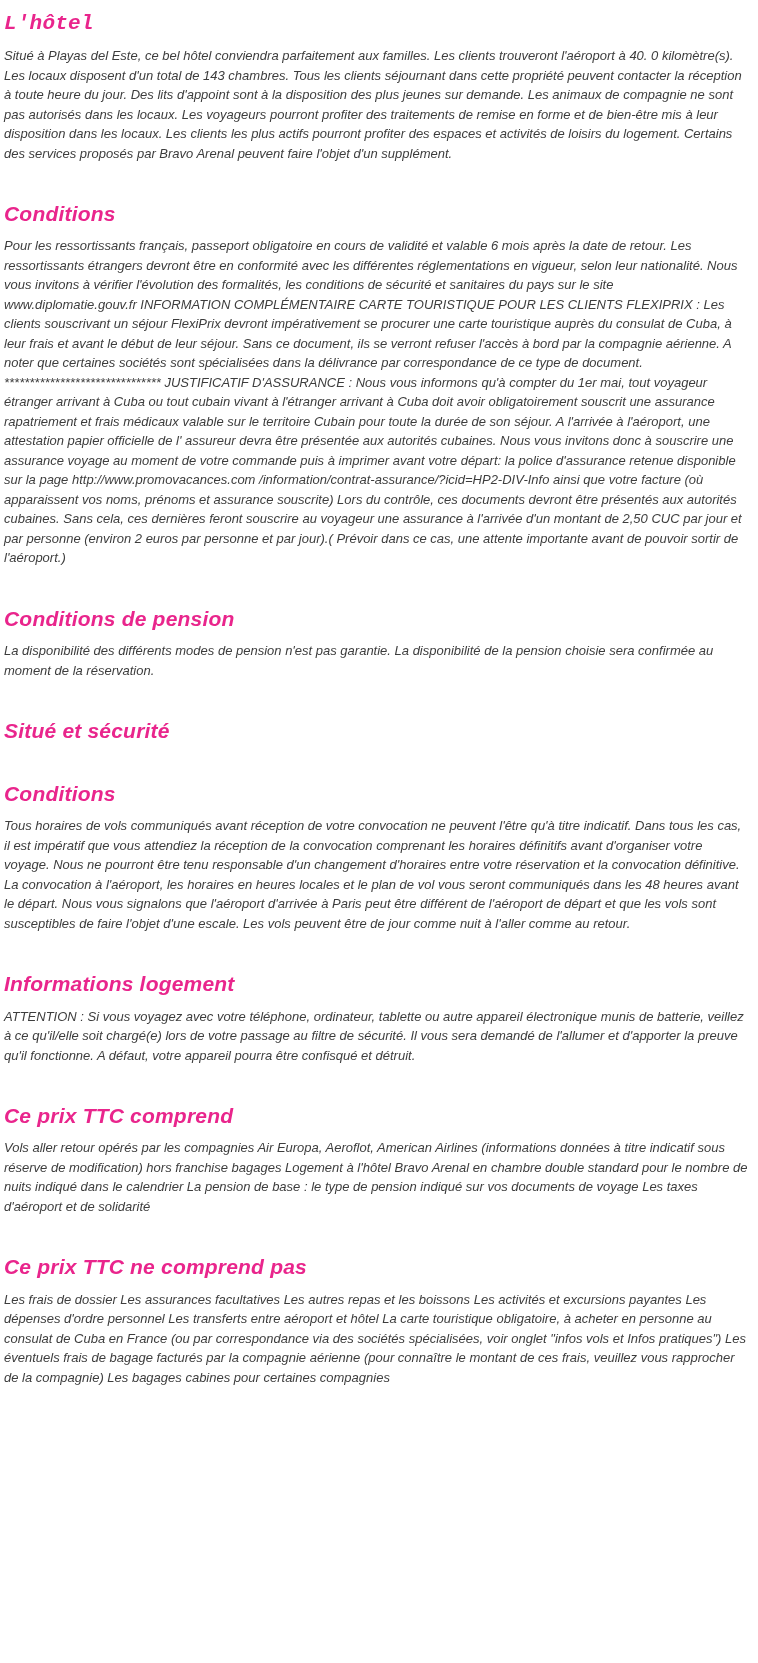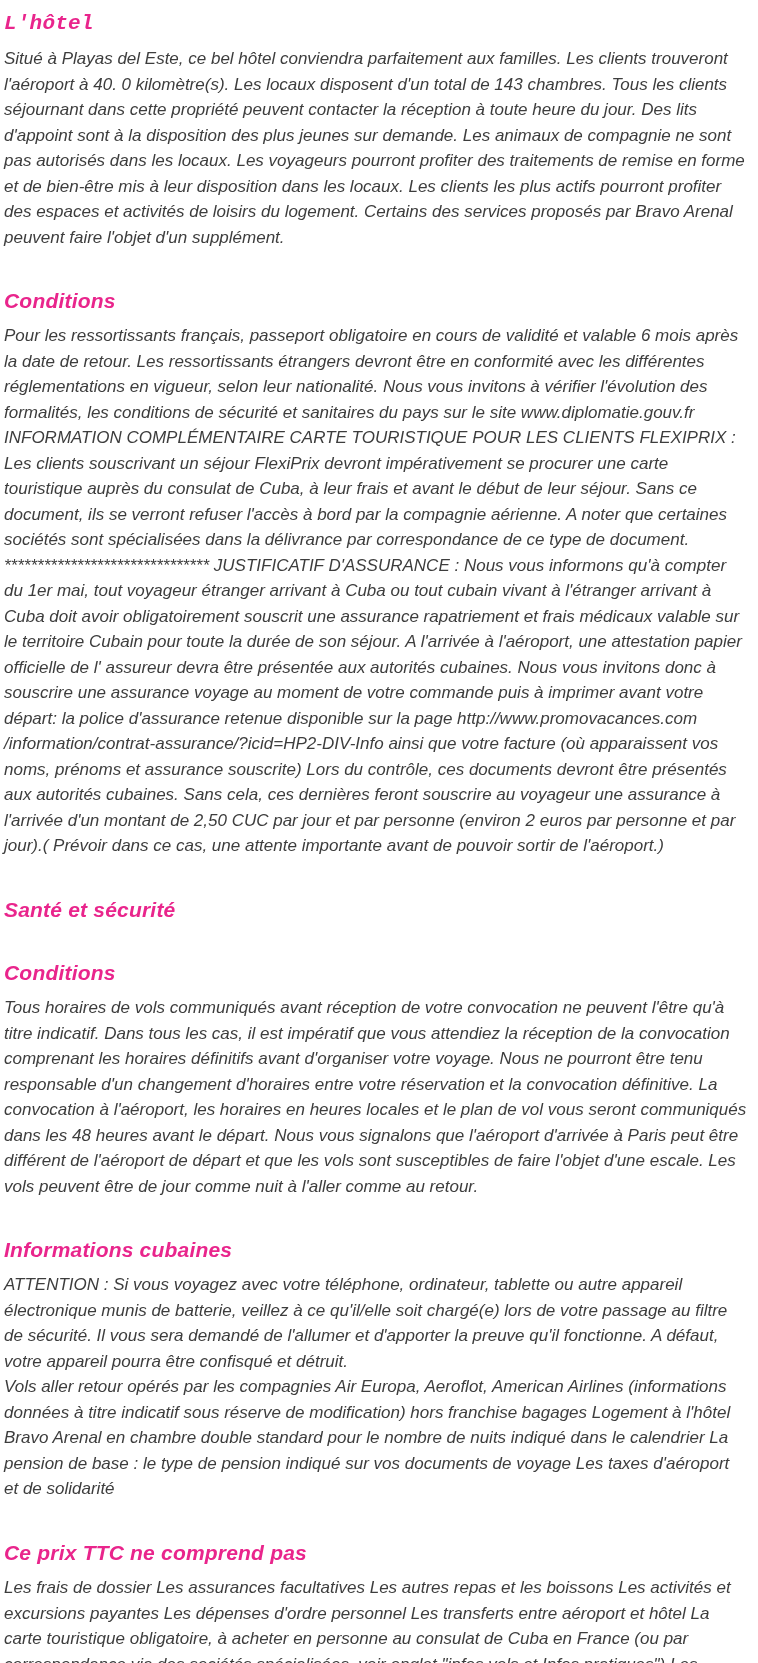--- a/index.html
+++ b/index.html
@@ -30,21 +30,21 @@
     line-height: 1.2;
     margin: 38px 0 10px 0;
     letter-spacing: 0.2px;
   }
   .section:first-child .section-title {
     margin-top: 9px;
     font-family: Liberation Mono, monospace;
   }
   .section-body {
     color: var(--body-color);
-    font-size: 17px;
+    font-size: 13px;
     font-style: italic;
     line-height: 1.5;
     margin: 0;
     word-wrap: break-word;
   }
 </style>
 </head>
 <body>
 
 <div class="doc" id="sections">
@@ -52,37 +52,40 @@
     <h2 class="section-title">L'hôtel</h2>
     <p class="section-body">Situé à Playas del Este, ce bel hôtel conviendra parfaitement aux familles. Les clients trouveront l'aéroport à 40. 0 kilomètre(s). Les locaux disposent d'un total de 143 chambres. Tous les clients séjournant dans cette propriété peuvent contacter la réception à toute heure du jour. Des lits d'appoint sont à la disposition des plus jeunes sur demande. Les animaux de compagnie ne sont pas autorisés dans les locaux. Les voyageurs pourront profiter des traitements de remise en forme et de bien-être mis à leur disposition dans les locaux. Les clients les plus actifs pourront profiter des espaces et activités de loisirs du logement. Certains des services proposés par Bravo Arenal peuvent faire l'objet d'un supplément.</p>
   </section>
 
   <section class="section">
     <h2 class="section-title">Conditions</h2>
     <p class="section-body">Pour les ressortissants français, passeport obligatoire en cours de validité et valable 6 mois après la date de retour. Les ressortissants étrangers devront être en conformité avec les différentes réglementations en vigueur, selon leur nationalité. Nous vous invitons à vérifier l'évolution des formalités, les conditions de sécurité et sanitaires du pays sur le site www.diplomatie.gouv.fr INFORMATION COMPLÉMENTAIRE CARTE TOURISTIQUE POUR LES CLIENTS FLEXIPRIX : Les clients souscrivant un séjour FlexiPrix devront impérativement se procurer une carte touristique auprès du consulat de Cuba, à leur frais et avant le début de leur séjour. Sans ce document, ils se verront refuser l'accès à bord par la compagnie aérienne. A noter que certaines sociétés sont spécialisées dans la délivrance par correspondance de ce type de document. ******************************* JUSTIFICATIF D'ASSURANCE : Nous vous informons qu'à compter du 1er mai, tout voyageur étranger arrivant à Cuba ou tout cubain vivant à l'étranger arrivant à Cuba doit avoir obligatoirement souscrit une assurance rapatriement et frais médicaux valable sur le territoire Cubain pour toute la durée de son séjour. A l'arrivée à l'aéroport, une attestation papier officielle de l' assureur devra être présentée aux autorités cubaines. Nous vous invitons donc à souscrire une assurance voyage au moment de votre commande puis à imprimer avant votre départ: la police d'assurance retenue disponible sur la page http://www.promovacances.com /information/contrat-assurance/?icid=HP2-DIV-Info ainsi que votre facture (où apparaissent vos noms, prénoms et assurance souscrite) Lors du contrôle, ces documents devront être présentés aux autorités cubaines. Sans cela, ces dernières feront souscrire au voyageur une assurance à l'arrivée d'un montant de 2,50 CUC par jour et par personne (environ 2 euros par personne et par jour).( Prévoir dans ce cas, une attente importante avant de pouvoir sortir de l'aéroport.)</p>
   </section>
 
   <section class="section">
+    <h2 class="section-title">Conditions de pension</h2>
+    <p class="section-body">La disponibilité des différents modes de pension n'est pas garantie. La disponibilité de la pension choisie sera confirmée au moment de la réservation.</p>
   </section>
 
   <section class="section">
-    <h2 class="section-title">Santé et sécurité</h2>
+    <h2 class="section-title">Situé et sécurité</h2>
   </section>
 
   <section class="section">
     <h2 class="section-title">Conditions</h2>
     <p class="section-body">Tous horaires de vols communiqués avant réception de votre convocation ne peuvent l'être qu'à titre indicatif. Dans tous les cas, il est impératif que vous attendiez la réception de la convocation comprenant les horaires définitifs avant d'organiser votre voyage. Nous ne pourront être tenu responsable d'un changement d'horaires entre votre réservation et la convocation définitive. La convocation à l'aéroport, les horaires en heures locales et le plan de vol vous seront communiqués dans les 48 heures avant le départ. Nous vous signalons que l'aéroport d'arrivée à Paris peut être différent de l'aéroport de départ et que les vols sont susceptibles de faire l'objet d'une escale. Les vols peuvent être de jour comme nuit à l'aller comme au retour.</p>
   </section>
 
   <section class="section">
-    <h2 class="section-title">Informations cubaines</h2>
+    <h2 class="section-title">Informations logement</h2>
     <p class="section-body">ATTENTION : Si vous voyagez avec votre téléphone, ordinateur, tablette ou autre appareil électronique munis de batterie, veillez à ce qu'il/elle soit chargé(e) lors de votre passage au filtre de sécurité. Il vous sera demandé de l'allumer et d'apporter la preuve qu'il fonctionne. A défaut, votre appareil pourra être confisqué et détruit.</p>
   </section>
 
   <section class="section">
+    <h2 class="section-title">Ce prix TTC comprend</h2>
     <p class="section-body">Vols aller retour opérés par les compagnies Air Europa, Aeroflot, American Airlines (informations données à titre indicatif sous réserve de modification) hors franchise bagages Logement à l'hôtel Bravo Arenal en chambre double standard pour le nombre de nuits indiqué dans le calendrier La pension de base : le type de pension indiqué sur vos documents de voyage Les taxes d'aéroport et de solidarité</p>
   </section>
 
   <section class="section">
     <h2 class="section-title">Ce prix TTC ne comprend pas</h2>
     <p class="section-body">Les frais de dossier Les assurances facultatives Les autres repas et les boissons Les activités et excursions payantes Les dépenses d'ordre personnel Les transferts entre aéroport et hôtel La carte touristique obligatoire, à acheter en personne au consulat de Cuba en France (ou par correspondance via des sociétés spécialisées, voir onglet "infos vols et Infos pratiques") Les éventuels frais de bagage facturés par la compagnie aérienne (pour connaître le montant de ces frais, veuillez vous rapprocher de la compagnie) Les bagages cabines pour certaines compagnies</p>
   </section>
 </div>
 
 </body></html>

